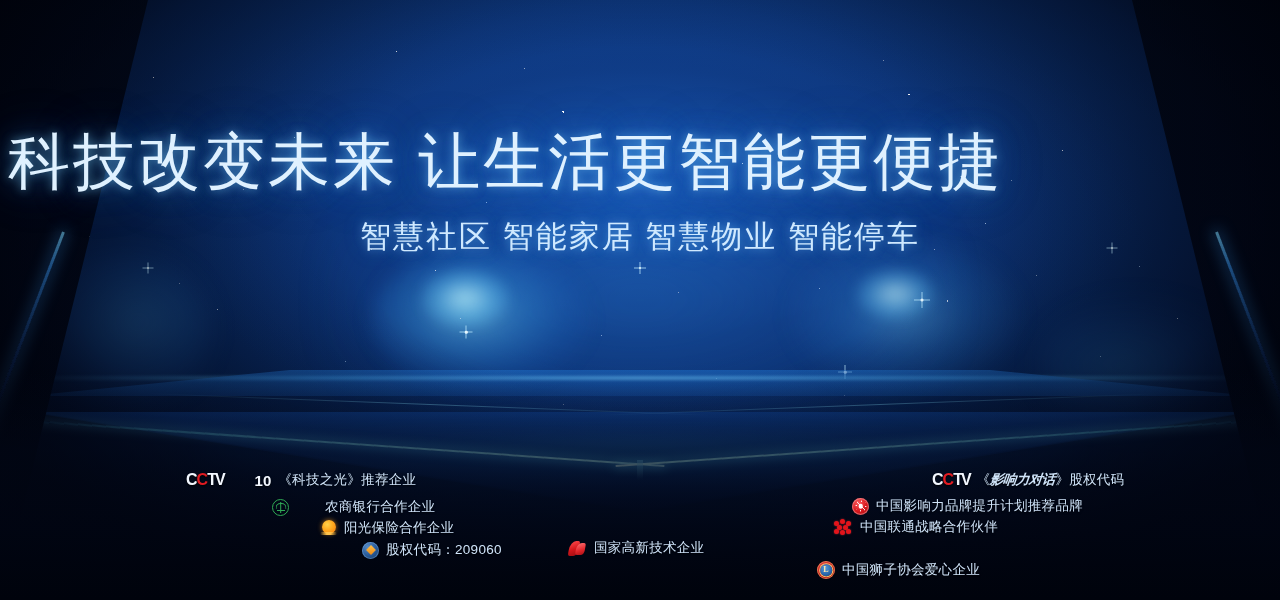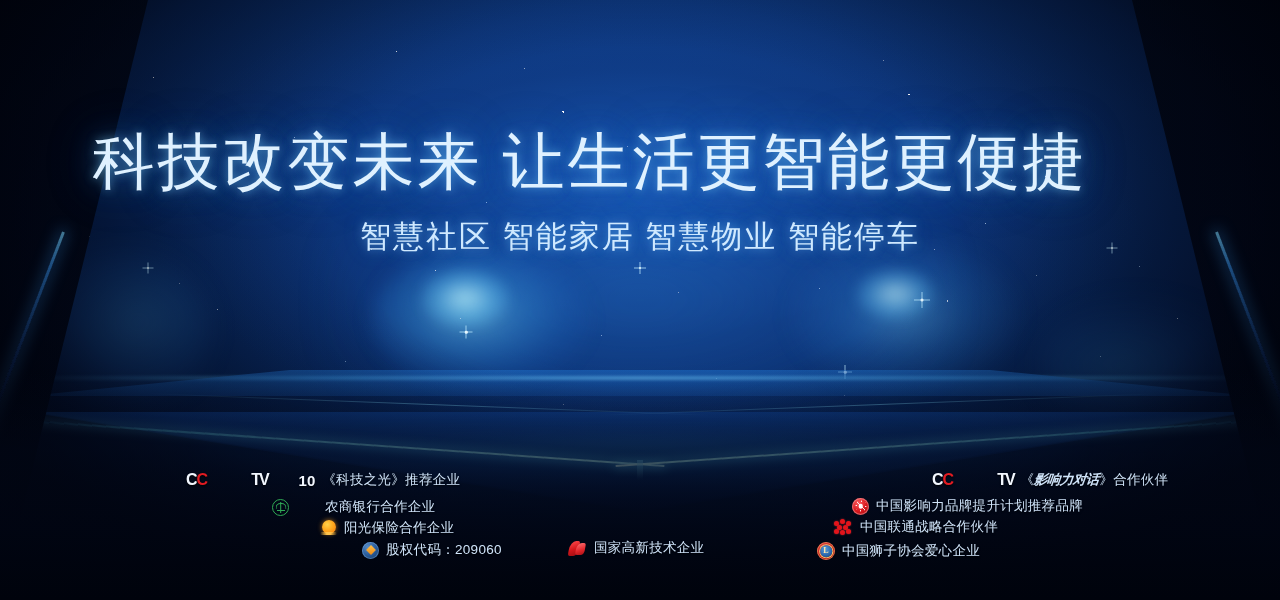--- a/index.html
+++ b/index.html
@@ -211,21 +211,21 @@
     background:linear-gradient(180deg, rgba(2,8,24,0) 0%, rgba(2,8,24,.55) 35%, rgba(1,5,18,.88) 70%, rgba(0,3,12,1) 100%);
     pointer-events:none;
   }
   .vignette {
     position:absolute; inset:0; pointer-events:none;
     background:radial-gradient(ellipse 760px 420px at 50% 36%, rgba(0,0,0,0) 40%, rgba(1,5,18,.45) 78%, rgba(0,2,10,.85) 100%);
   }
 
   
   .headline {
-    position:absolute; left:0; top:128px; width:1180px; text-align:center;
+    position:absolute; left:8px; top:128px; width:1180px; 
     font-size:62px; line-height:1.1; letter-spacing:3px; font-weight:400;
     color:#dff1ff;
     text-shadow:0 0 10px rgba(130,215,255,.55), 0 0 28px rgba(60,160,255,.45), 0 0 52px rgba(30,110,230,.35);
     white-space:nowrap;
   }
   .subline {
     position:absolute; left:0; top:216px; width:1280px; text-align:center;
     font-size:31px; letter-spacing:2px; font-weight:400;
     color:#cfe9ff;
     text-shadow:0 0 8px rgba(120,205,255,.5), 0 0 20px rgba(55,150,250,.35);
@@ -237,37 +237,37 @@
           font-size:13.5px; color:#cfe4fa; text-shadow:0 1px 2px rgba(0,0,0,.85); }
   .cred .lbl { letter-spacing:.3px; }
 
   .cctv-wrap { display:flex; align-items:center; gap:4px; }
   .cctv {
     font-family:"Liberation Sans",sans-serif; font-weight:700; font-size:16px;
     letter-spacing:-1px; color:#f2f7ff; line-height:1;
     display:inline-flex; align-items:center;
   }
   .cctv .c2 { color:#e11b22; }
-  .cctv .tv { letter-spacing:-2px;margin-left:44px; }
+  .cctv .tv { letter-spacing:-2px; }
   .cctv-num { font-weight:700; font-size:15px; color:#f2f7ff; letter-spacing:0;margin-left:27px; }
   .brk { color:#cfe4fa; }
   .cal { font-family:"Liberation Serif","DejaVu Serif",serif; font-style:italic; font-weight:700;
          letter-spacing:-.5px; transform:skewX(-6deg); display:inline-block; }
 
   
   #c-cctv10   { left:186px; top:471px; }
   #c-nsbank   { left:272px; top:498px;gap:36px; }
   #c-sunins   { left:320px; top:519px; }
   #c-equity   { left:362px; top:541px; }
   #c-hitech   { left:568px; top:539px; }
   
   #c-cctvdlg  { left:932px; top:471px; }
   #c-brand    { left:852px; top:497px; }
   #c-unicom   { left:834px; top:518px; }
-  #c-lions    { left:789px; top:542px;padding-left:28px; }
+  #c-lions    { left:789px; top:561px;padding-left:28px; }
 
   
   .logo { position:relative; flex:0 0 auto; display:inline-block; }
 
   
   .lg-bank { width:17px; height:17px; border:1.6px solid #2faa55; border-radius:50%; }
   .lg-bank::before {
     content:""; position:absolute; left:50%; top:2px; width:1.6px; height:11px;
     background:#2faa55; transform:translateX(-50%);
   }
@@ -471,21 +471,21 @@
 
   <div class="cred" id="c-cctvdlg">
     <span class="cctv-wrap">
       <span class="cctv">
           <span>C</span>
           <span class="c2">C</span>
           <span class="tv">TV</span>
         </span>
     </span>
     <span class="lbl">
-      <span class="brk">《</span><span class="cal">影响力对话</span><span class="brk">》</span><span>合作伙伴</span>
+      <span class="brk">《</span><span class="cal">影响力对话</span><span class="brk">》</span><span>股权代码</span>
     </span>
   </div>
 
   <div class="cred" id="c-brand">
     <span class="logo lg-brand"></span>
     <span class="lbl">中国影响力品牌提升计划推荐品牌</span>
   </div>
 
   <div class="cred" id="c-unicom">
     <span class="logo lg-unicom">

